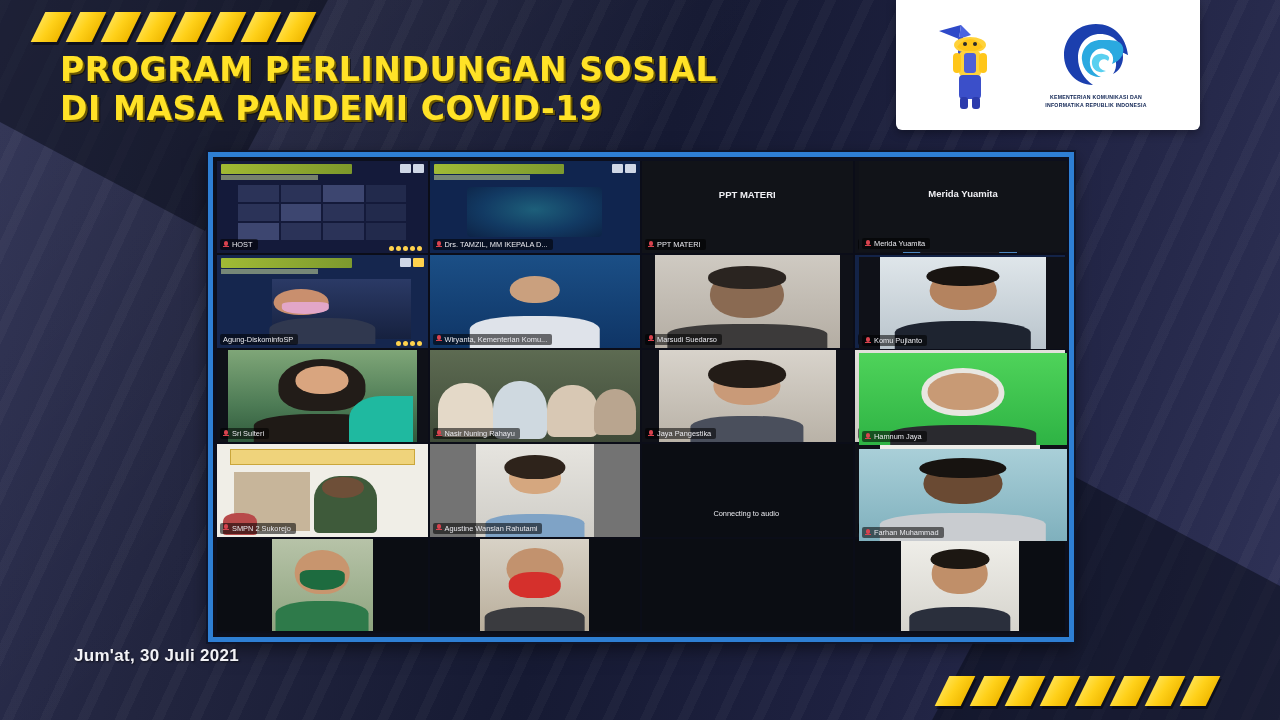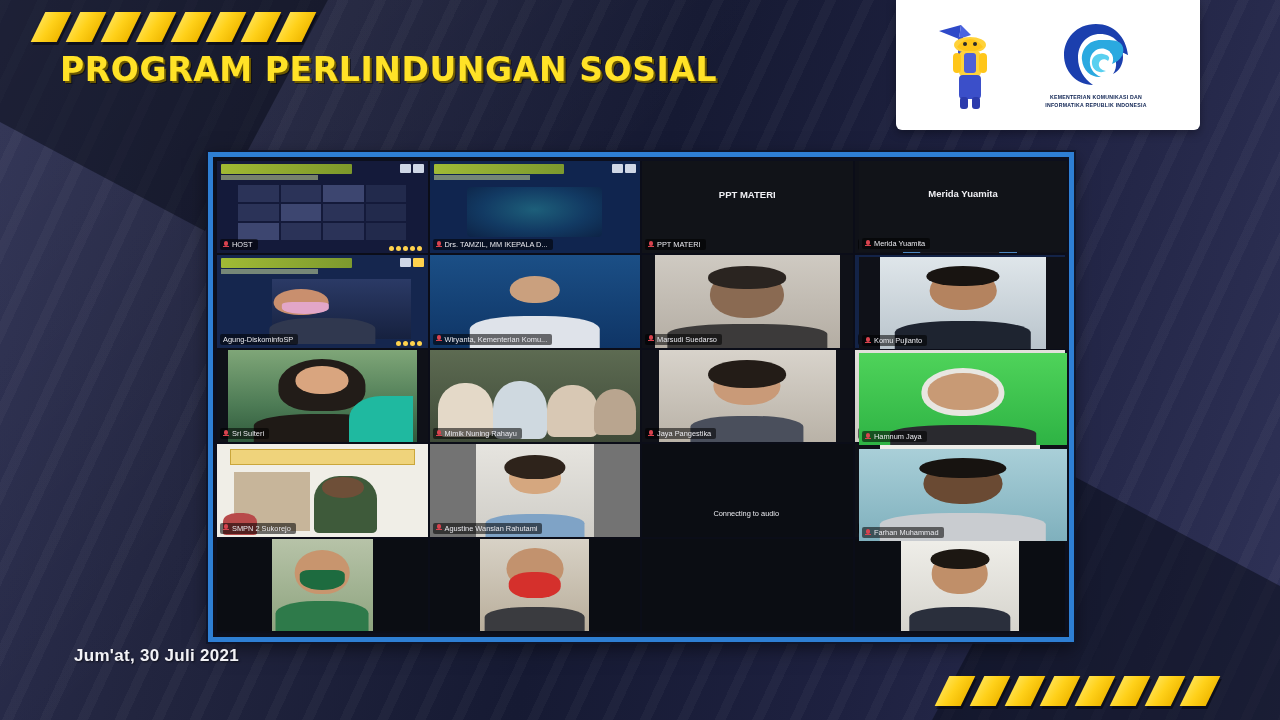--- a/index.html
+++ b/index.html
@@ -178,20 +178,21 @@
     <div class="bar"></div>
     <div class="bar"></div>
     <div class="bar"></div>
     <div class="bar"></div>
     <div class="bar"></div>
     <div class="bar"></div>
   </div>
 
   <div id="title">
     <span>PROGRAM PERLINDUNGAN SOSIAL</span>
+    <span class="l2">DI MASA PANDEMI COVID-19</span>
   </div>
 
   <div id="logo-card">
     <div id="mascot">
       <svg width="70" height="96" viewBox="0 0 70 96">
         <path d="M4 14 L26 8 L24 22 Z" fill="#2e49c8"></path>
         <path d="M26 8 L24 22 L36 18 Z" fill="#4a63e0"></path>
         <rect x="23" y="20" width="5" height="22" fill="#3c52cf"></rect>
         <ellipse cx="35" cy="28" rx="16" ry="8" fill="#ffd23a"></ellipse>
         <path d="M22 30 q13 -16 26 0 q-13 9 -26 0" fill="#ffc61a"></path>
@@ -401,21 +402,21 @@
           <div style="position:absolute;left:4%;bottom:6%;width:26%;height:58%;background:#e4d9c8;border-radius:48% 48% 14% 14%"></div>
           <div style="position:absolute;left:30%;bottom:4%;width:26%;height:62%;background:#cfd9e0;border-radius:48% 48% 14% 14%"></div>
           <div style="position:absolute;left:56%;bottom:6%;width:24%;height:56%;background:#d8c8b4;border-radius:48% 48% 14% 14%"></div>
           <div style="position:absolute;left:78%;bottom:8%;width:20%;height:50%;background:#b9a58f;border-radius:48% 48% 14% 14%"></div>
         </div>
         <div class="namebar muted">
           <span class="mic">
               <i></i>
               <b></b>
             </span>
-          <span>Mimik Nuning Rahayu</span>
+          <span>Nasir Nuning Rahayu</span>
         </div>
       </div>
 
       <div class="tile" style="background:#0f1118">
         <div class="bg" style="left:8%;right:8%;background:linear-gradient(180deg,#d8d3cb 0%,#b9b2a7 100%)">
           <div class="head" style="width:38%;height:44%;top:16%;background:#c99a78"></div>
           <div class="head" style="width:44%;height:30%;top:11%;background:#231c17"></div>
           <div class="torso" style="width:64%;height:28%;bottom:0;background:#4a4f5c"></div>
         </div>
         <div class="namebar muted">

